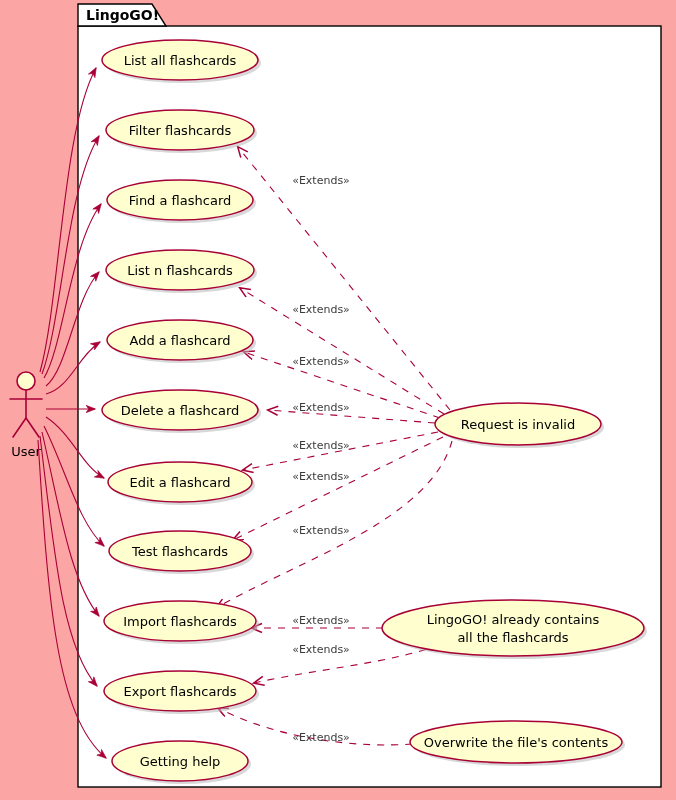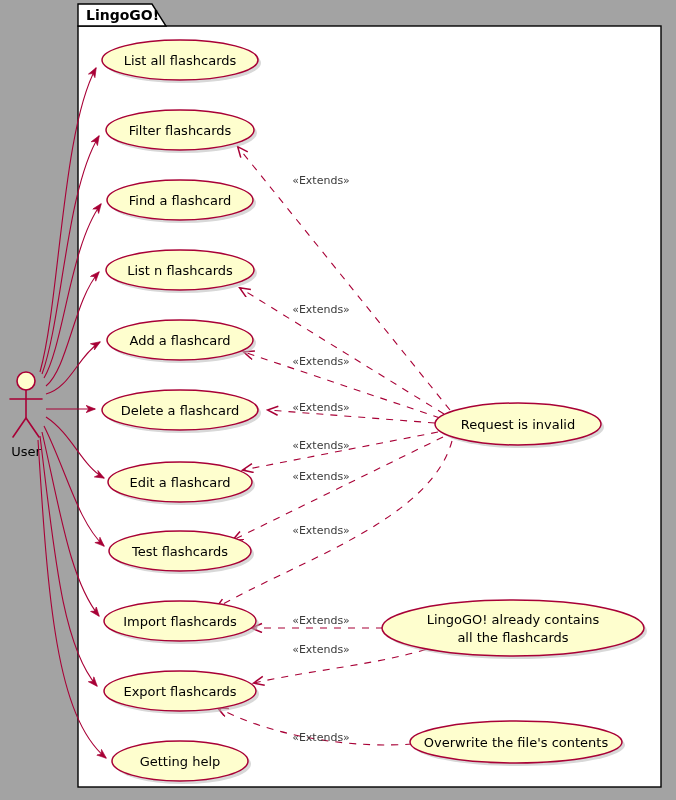--- a/index.html
+++ b/index.html
@@ -9,21 +9,21 @@
     background: #FFFFFF;
   }
   body {
     font-family: "DejaVu Sans", sans-serif;
   }
   #diagram-root {
     position: relative;
     width: 676px;
     height: 800px;
     overflow: hidden;
-    background: #a3a3a3;
+    background: #fca5a5;
   }
   #diagram-svg {
     position: absolute;
     top: 0;
     left: 0;
     width: 676px;
     height: 800px;
   }
   .uc-text {
     font-family: "DejaVu Sans", sans-serif;

